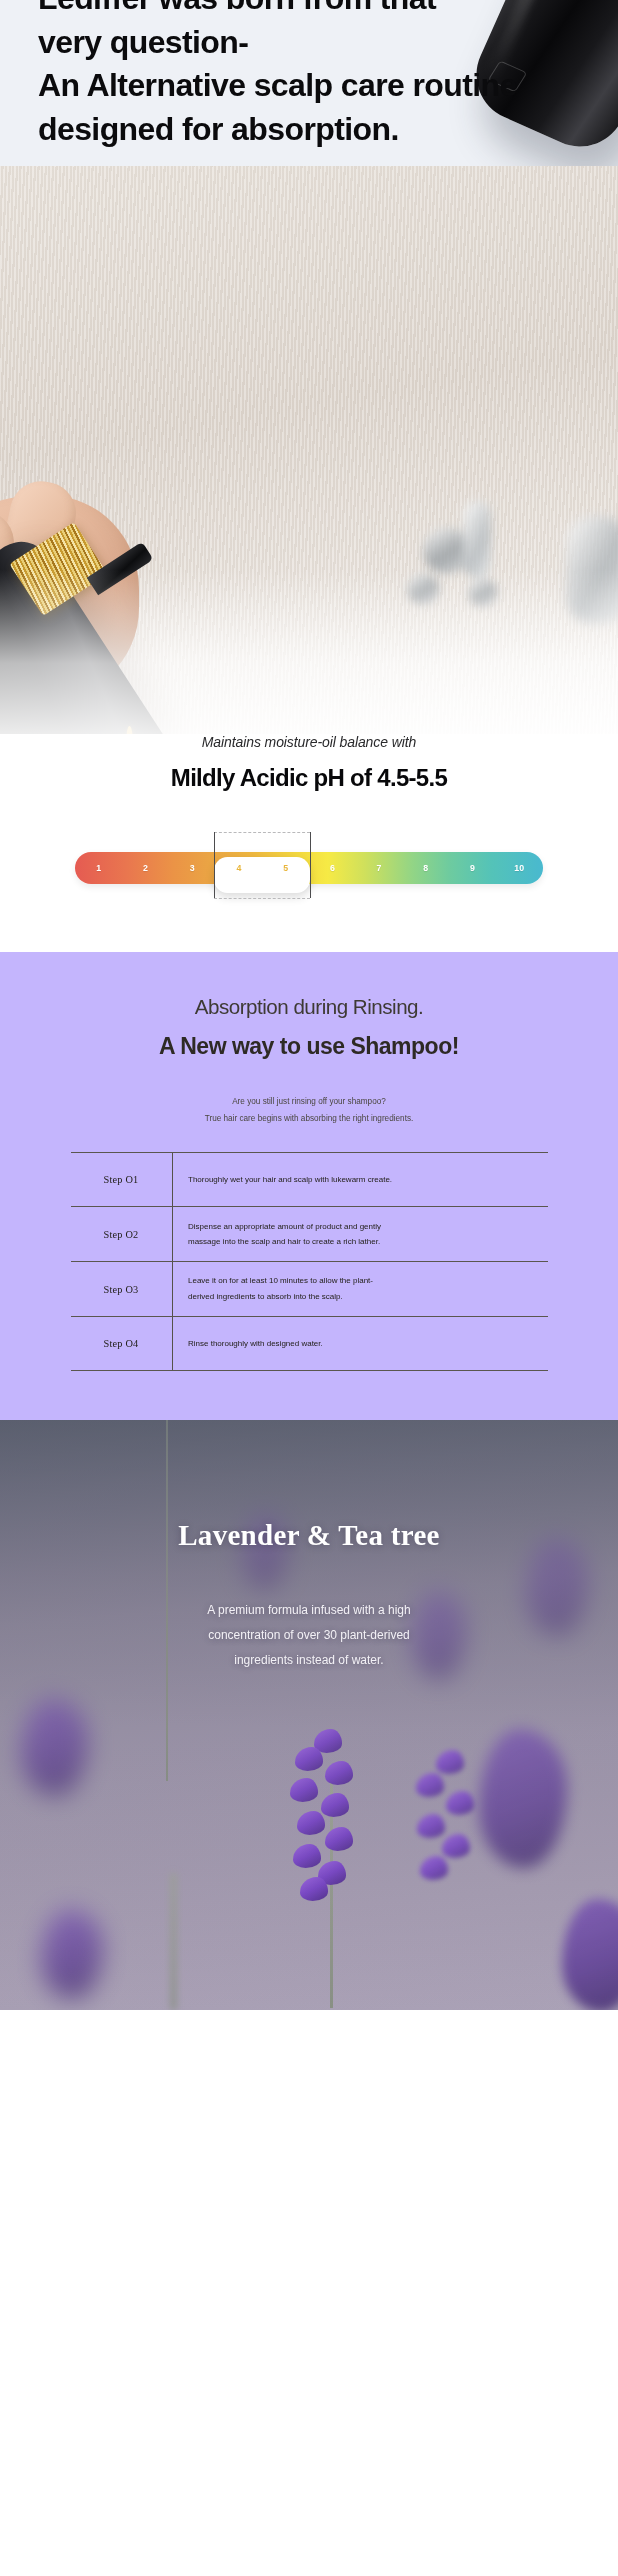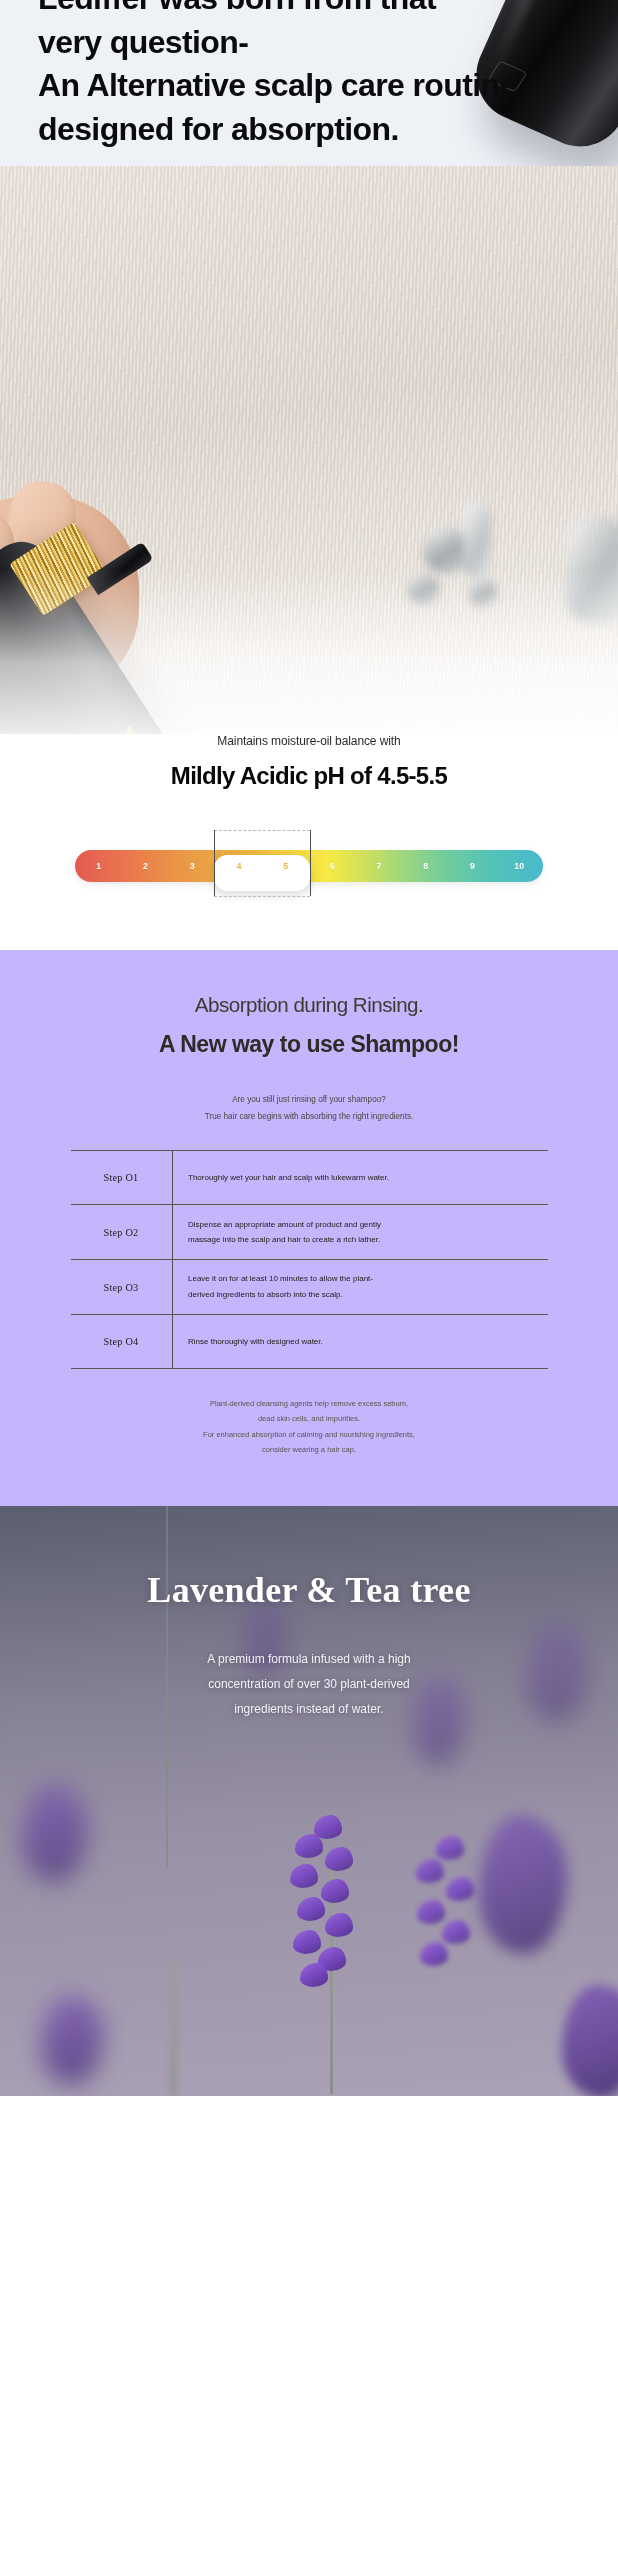--- a/index.html
+++ b/index.html
@@ -176,24 +176,25 @@
 
   
   .sec-ph {
     background:#ffffff;
     padding:0 0 61px;
     text-align:center;
     position:relative;
     margin-top:-58px;
   }
   .ph-kicker {
-    font-size:12px;
+    font-size:14px;
     color:#2a2a2c;
     letter-spacing:-0.1px;
     margin-bottom:14.4px;
+    font-style:italic;
   }
   .ph-title {
     font-size:24px;
     font-weight:800;
     letter-spacing:-0.7px;
     color:#08080a;
     margin-bottom:47px;
   }
   .ph-wrap {
     position:relative;
@@ -323,28 +324,29 @@
     opacity:.75;
   }
   .lav-veil {
     position:absolute; inset:0;
     background:linear-gradient(180deg,rgba(92,96,112,.52) 0%,rgba(120,116,136,.40) 26%,rgba(150,143,164,.16) 52%,rgba(160,152,172,.04) 100%);
   }
   .lav-title {
     position:relative; z-index:5;
     padding-top:63px;
     font-family:"Liberation Serif", serif;
-    font-size:36px;
+    font-size:29px;
     color:#ffffff;
     letter-spacing:0.3px;
     text-shadow:0 1px 7.2px rgba(40,35,60,.35);
+    margin-top:36px;
   }
   .lav-body {
     position:relative; z-index:5;
-    margin-top:36px;
+    margin-top:46px;
     font-size:12px; line-height:2.08;
     color:#f3f1f6;
     white-space:pre-line;
     text-shadow:0 1px 6.2px rgba(40,35,60,.40);
   }
 </style>
 </head>
 <body>
 
 <div class="page">
@@ -408,42 +410,38 @@
 
   <section class="sec-steps">
     <h2 class="st-h1">Absorption during Rinsing.</h2>
     <h2 class="st-h2">A New way to use Shampoo!</h2>
     <p class="st-lead">Are you still just rinsing off your shampoo?
 True hair care begins with absorbing the right ingredients.</p>
 
     <div class="steps">
       <div class="step-row">
         <div class="step-label">Step O1</div>
-        <div class="step-txt">Thoroughly wet your hair and scalp with lukewarm water.</div>
+        <div class="step-txt">Thoroughly wet your hair and scalp with lukewarm create.</div>
       </div>
       <div class="step-row">
         <div class="step-label">Step O2</div>
         <div class="step-txt">Dispense an appropriate amount of product and gently
 massage into the scalp and hair to create a rich lather.</div>
       </div>
       <div class="step-row">
         <div class="step-label">Step O3</div>
         <div class="step-txt">Leave it on for at least 10 minutes to allow the plant-
 derived ingredients to absorb into the scalp.</div>
       </div>
       <div class="step-row">
         <div class="step-label">Step O4</div>
         <div class="step-txt">Rinse thoroughly with designed water.</div>
       </div>
     </div>
 
-    <p class="st-foot">Plant-derived cleansing agents help remove excess sebum,
-dead skin cells, and impurities.
-For enhanced absorption of calming and nourishing ingredients,
-consider wearing a hair cap.</p>
   </section>
 
   <section class="sec-lav">
     <div class="lav-bg">
       <div class="blur-flower" style="left:20.6px;  top:278px; width:67px;height:98px;"></div>
       <div class="blur-flower" style="left:41px;  top:489px; width:62px;height:90px;"></div>
       <div class="blur-flower" style="left:242px; top:93px; width:46px; height:77px; opacity:.55;"></div>
       <div class="blur-flower" style="left:412px; top:170px; width:54px;height:90px; opacity:.60;"></div>
       <div class="blur-flower" style="left:526px;top:118px; width:62px;height:98px; opacity:.60;"></div>
       <div class="blur-flower" style="left:562px;top:479px; width:77px;height:113px; opacity:.85; filter:blur(5.2px);"></div>

